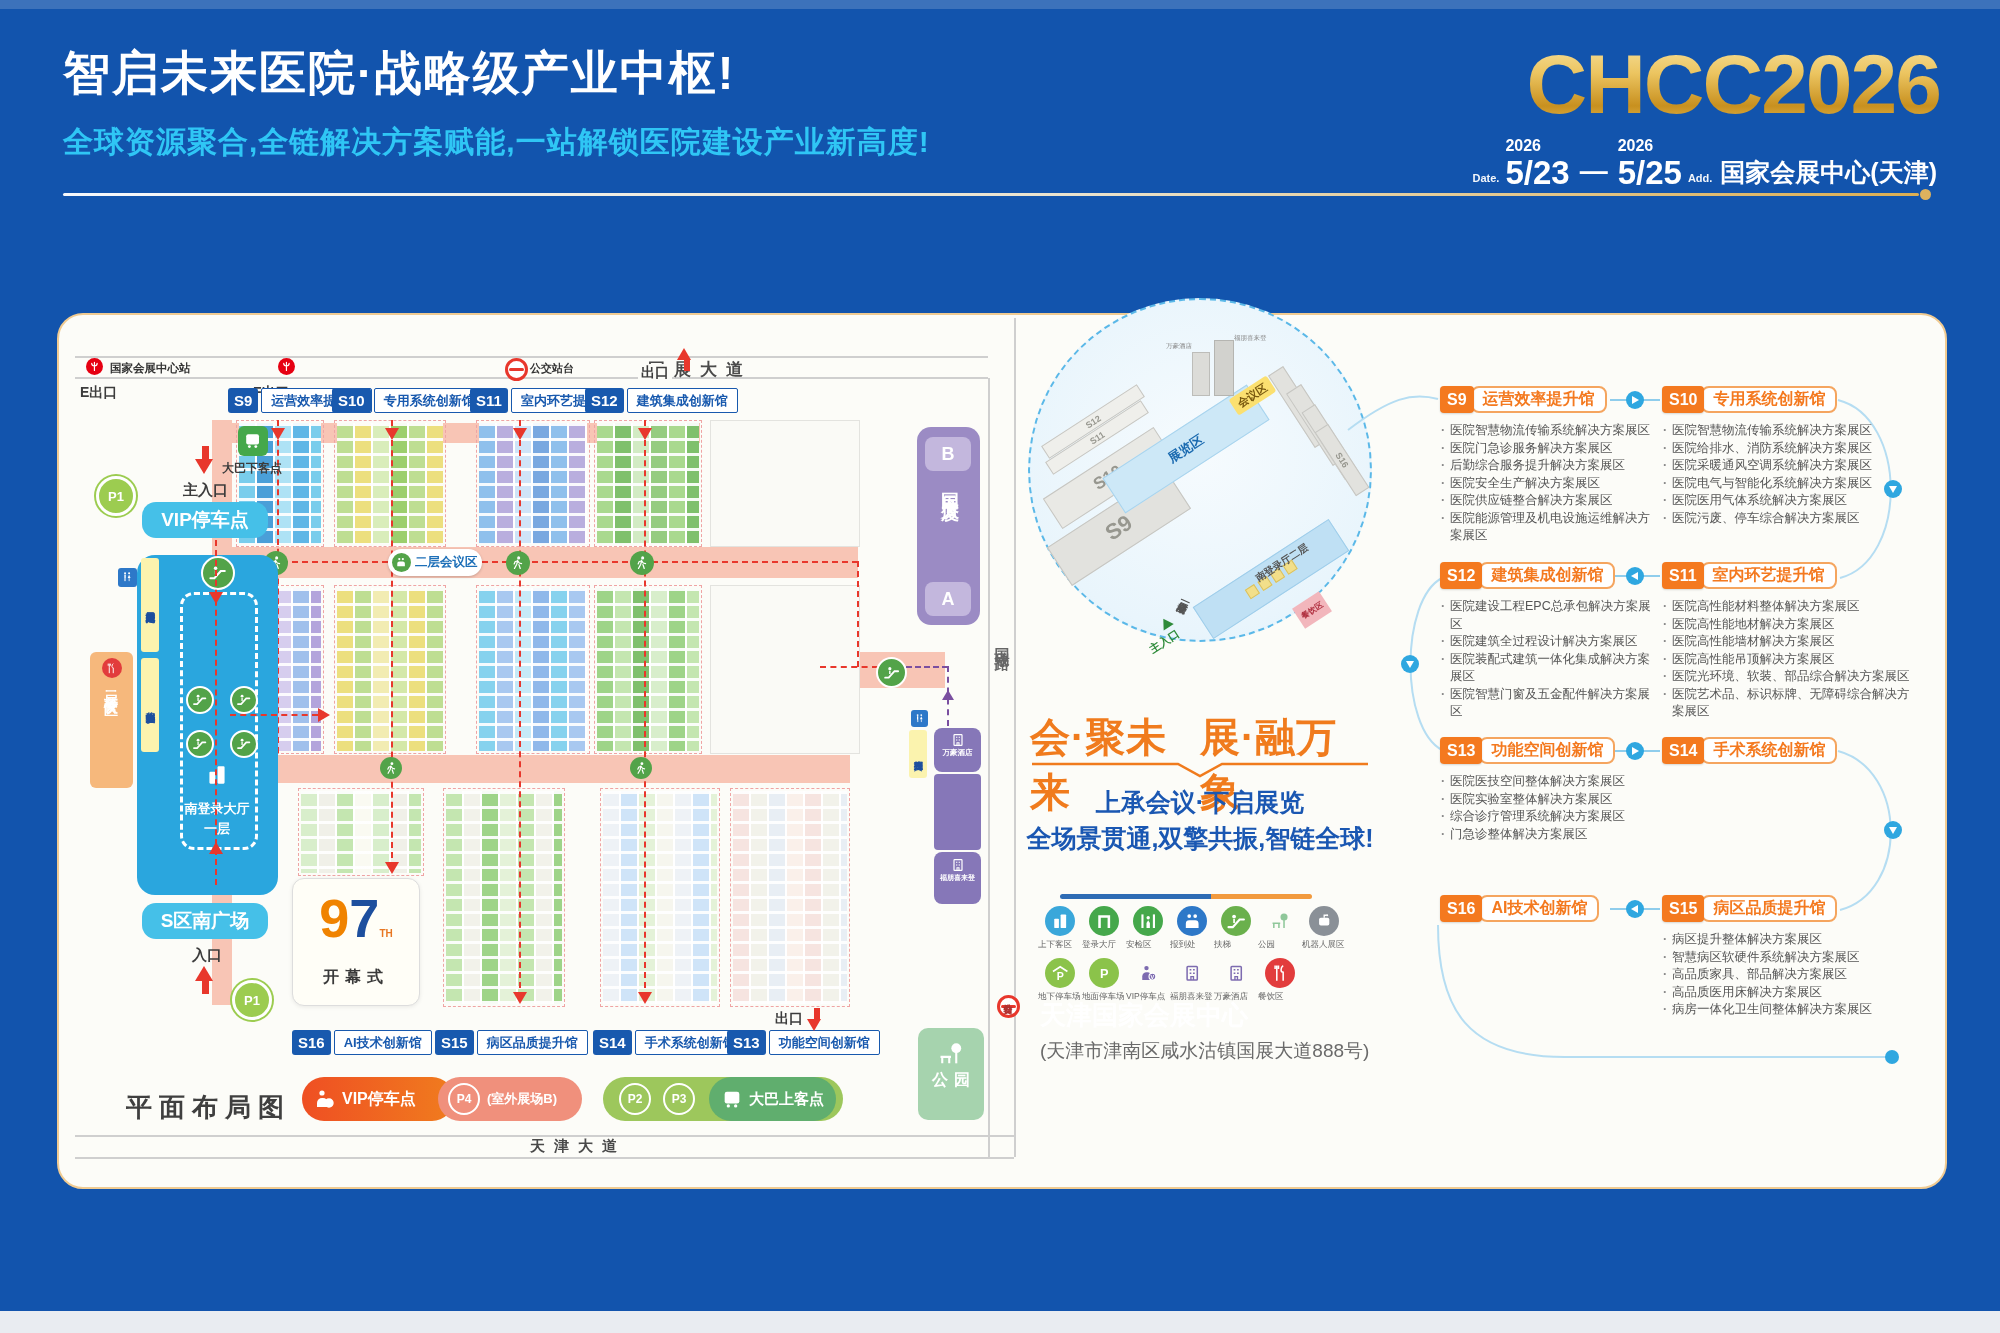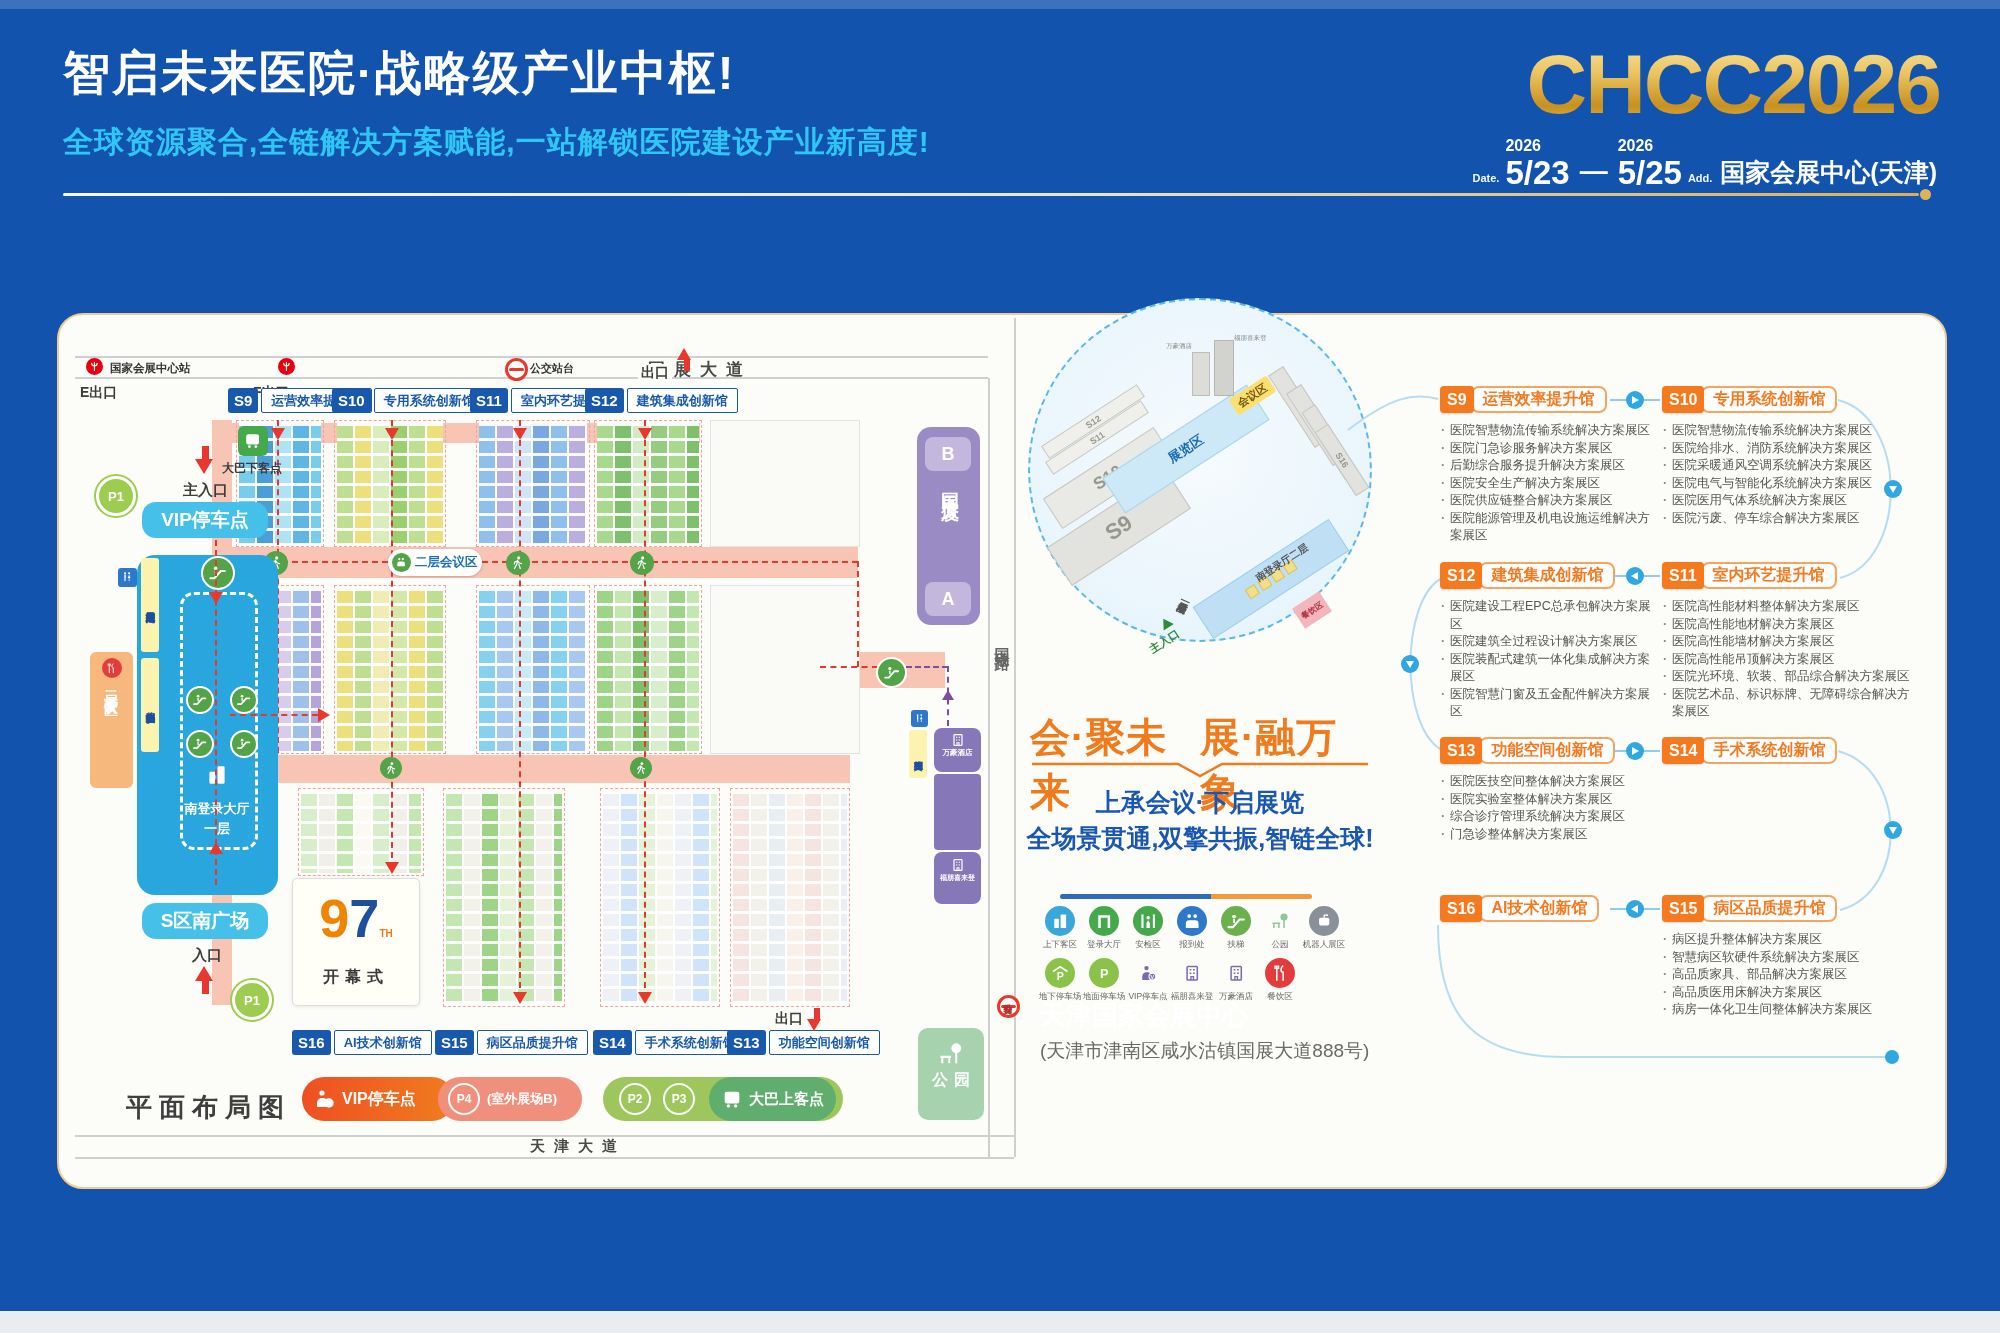--- a/index.html
+++ b/index.html
@@ -76,21 +76,21 @@
   .pring{border:3px solid #fff;border-radius:50%;background:#9ccc50;color:#fff;font-weight:900;
          display:flex;align-items:center;justify-content:center;box-shadow:0 0 0 2px #9ccc50}
   .lbl{color:#3c3c3c;font-weight:700}
   .vtext{writing-mode:vertical-rl;text-orientation:upright}
   
   .plaza{background:#45c0e8;color:#fff;font-weight:800;border-radius:14px;display:flex;align-items:center;justify-content:center}
   .bluehall{background:#2aa6de;border-radius:18px}
   .dashrect{border:3px dashed #fff;border-radius:14px}
   .yellowtag{background:#fbf3ae;color:#1d4f9e;font-weight:700;border-radius:3px;display:flex;align-items:center;justify-content:center}
   .dining{background:#f6b87c;border-radius:6px;color:#fff;font-weight:800;text-align:center}
-  .open-box{background:#fffef7;border:1px solid #ddd;border-radius:5px;box-shadow:0 1px 4px rgba(0,0,0,.08);text-align:center}
+  .open-box{background:#fffef7;border:1px solid #ddd;border-radius:12px;box-shadow:0 1px 4px rgba(0,0,0,.08);text-align:center}
   
   .lg-pill{border-radius:23px;color:#fff;font-weight:800;display:flex;align-items:center}
   
   .tower{background:#9b8bc4;border-radius:14px}
   .twr-sq{background:#c3b7dd;border-radius:8px;color:#fff;font-weight:800;display:flex;align-items:center;justify-content:center;font-size:18px}
   .hotelbox{background:#8677b8;border-radius:8px;color:#fff;text-align:center}
   .parkbox{background:#a6d3ae;border-radius:10px;color:#fff;text-align:center;font-weight:800}
   
   .circle{border:2px dashed #5ab8e8;border-radius:50%;background:radial-gradient(circle at 50% 45%,#f6fbfe 0%,#e9f5fc 70%,#def0fa 100%)}
   .strip{position:absolute;background:#e2e2de;border:1px solid #c6c6c2;color:#97978f;font-weight:800;
@@ -101,21 +101,21 @@
   .sec-chip{background:#f4791f;color:#fff;font-weight:900;font-size:16px;border-radius:4px;
             display:flex;align-items:center;padding:0 7px;z-index:2;box-shadow:0 1px 2px rgba(0,0,0,.15)}
   .sec-name{background:#fff;border:2px solid #f5a55f;border-radius:8px;color:#f4791f;font-weight:800;font-size:16px;
             display:flex;align-items:center;padding:0 10px;margin-left:-3px;white-space:nowrap}
   .sec-list{list-style:none;margin:9px 0 0;padding:0}
   .sec-item{font-size:12.5px;color:#555;line-height:1.4;padding-left:10px;position:relative}
   .sec-item::before{content:"·";position:absolute;left:1px;top:0;color:#888;font-weight:900}
   
   .slg{font-size:40px;font-weight:900;color:#f07b1d;letter-spacing:1px}
   .sub{font-weight:900;color:#1a57b2;font-size:25px;text-align:center}
-  .lg-cell{width:44px;text-align:center}
+  .lg-cell{width:44px;text-align:left}
   .lg-ic{width:30px;height:30px;border-radius:50%;margin:0 auto;display:flex;align-items:center;justify-content:center;color:#fff}
   .lg-ic svg{width:68%;height:68%}
   .lg-lab{font-size:8.5px;color:#666;margin-top:3px;white-space:nowrap}
 </style>
 </head>
 <body>
 
 <svg width="0" height="0" style="position:absolute">
 <defs>
 <symbol id="i-metro" viewBox="0 0 24 24">

